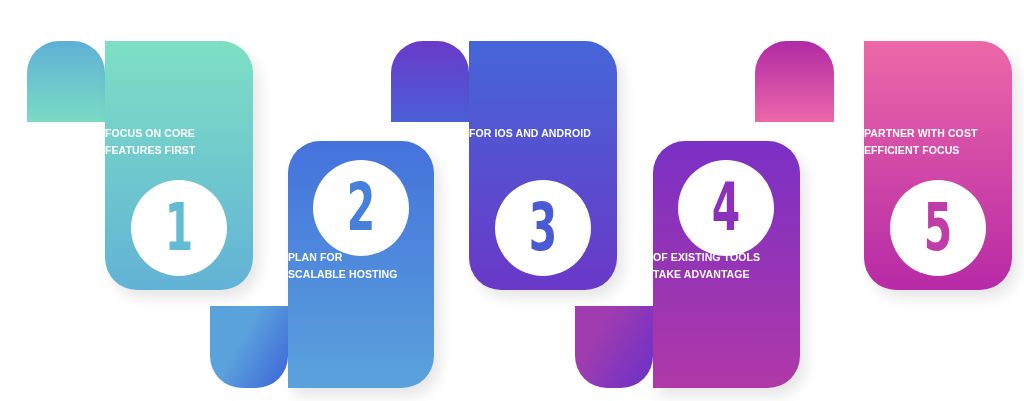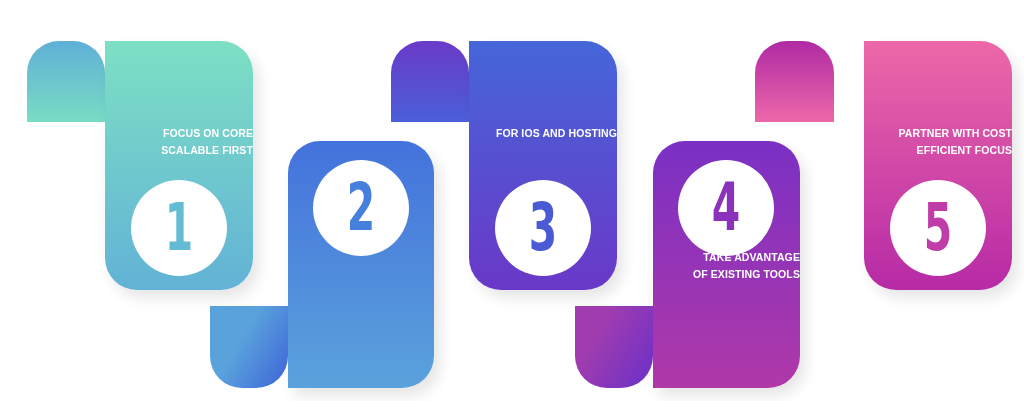--- a/index.html
+++ b/index.html
@@ -1,20 +1,20 @@
 <!DOCTYPE html>
 <html><head>
 <meta charset="utf-8">
 <style>
   html, body { margin:0; padding:0; background:#ffffff; }
   body { width:1024px; height:401px; position:relative; overflow:hidden; font-family:"Liberation Sans", sans-serif; }
   .card { position:absolute; }
   .body { position:absolute; box-shadow: 6px 8px 14px rgba(0,0,0,0.10); }
   .flap { position:absolute; }
-  .txt { position:absolute; left:0; right:0; text-align:right; color:#ffffff; font-weight:bold; font-size:10.5px; line-height:17px; letter-spacing:0.1px; }
+  .txt { position:absolute; left:0; right:0; text-align:left; color:#ffffff; font-weight:bold; font-size:10.5px; line-height:17px; letter-spacing:0.1px; }
   .circle { position:absolute; width:96px; height:96px; border-radius:50%; background:#ffffff; display:flex; align-items:center; justify-content:center; }
   .num { font-family:"DejaVu Sans", sans-serif; font-weight:bold; font-size:66px; line-height:1; transform:scaleX(0.62); display:inline-block; }
   
   .top .body { top:41px; width:148px; height:249px; border-radius:0 32px 32px 32px; }
   .top .flap { top:41px; width:78px; height:81px; border-radius:32px 32px 0 0; }
   .top .txt { top:84px; }
   .top .circle { left:26px; top:139px; }
   
   .bot .body { top:141px; width:146px; height:247px; border-radius:32px 32px 32px 0; }
   .bot .flap { top:306px; width:78px; height:82px; border-radius:0 0 32px 32px; }
@@ -22,57 +22,61 @@
   .bot .circle { left:25px; top:19px; }
 </style>
 </head>
 <body>
 
 <div class="card top" style="left:27px; top:0; width:225px; height:300px;">
   <div class="flap" style="left:0; background:linear-gradient(to bottom,#5fb0d6,#79dcc4);"></div>
   <div class="body" style="left:78px; background:linear-gradient(to bottom,#7de0c4,#62b2d6);">
     <div class="txt">
       <div>FOCUS ON CORE</div>
-      <div>SCALABLE FIRST</div>
+      <div>FEATURES FIRST</div>
     </div>
     <div class="circle">
       <span class="num" style="color:#63bcd3;">1</span>
     </div>
   </div>
 </div>
 
 <div class="card bot" style="left:210px; top:0; width:225px; height:400px;">
   <div class="body" style="left:78px; background:linear-gradient(to bottom,#4472dc,#5aa2dc);">
     <div class="circle">
       <span class="num" style="color:#4780dc;">2</span>
     </div>
+    <div class="txt">
+      <div>PLAN FOR</div>
+      <div>SCALABLE HOSTING</div>
+    </div>
   </div>
   <div class="flap" style="left:0; background:linear-gradient(120deg,#5aa2dc 40%,#3d63d8);"></div>
 </div>
 
 <div class="card top" style="left:391px; top:0; width:226px; height:300px;">
   <div class="flap" style="left:0; background:linear-gradient(to bottom,#6a3ac8,#4a5fd8);"></div>
   <div class="body" style="left:78px; background:linear-gradient(to bottom,#4566d8,#6a38c8);">
     <div class="txt">
-      <div>FOR IOS AND HOSTING</div>
+      <div>FOR IOS AND ANDROID</div>
     </div>
     <div class="circle">
       <span class="num" style="color:#4a5ad4;">3</span>
     </div>
   </div>
 </div>
 
 <div class="card bot" style="left:575px; top:0; width:226px; height:400px;">
   <div class="body" style="left:78px; width:147px; background:linear-gradient(to bottom,#7a30c4,#b038a8);">
     <div class="circle">
       <span class="num" style="color:#8a32bc;">4</span>
     </div>
     <div class="txt">
+      <div>OF EXISTING TOOLS</div>
       <div>TAKE ADVANTAGE</div>
-      <div>OF EXISTING TOOLS</div>
     </div>
   </div>
   <div class="flap" style="left:0; background:linear-gradient(120deg,#a03cb0 30%,#6a30c8);"></div>
 </div>
 
 <div class="card top" style="left:755px; top:0; width:227px; height:300px;">
   <div class="flap" style="left:0; width:79px; background:linear-gradient(to bottom,#b02aa4,#ec68aa);"></div>
   <div class="body" style="left:79px; background:linear-gradient(to bottom,#ec68a8,#b62aa6);margin-left:30px;">
     <div class="txt">
       <div>PARTNER WITH COST</div>

